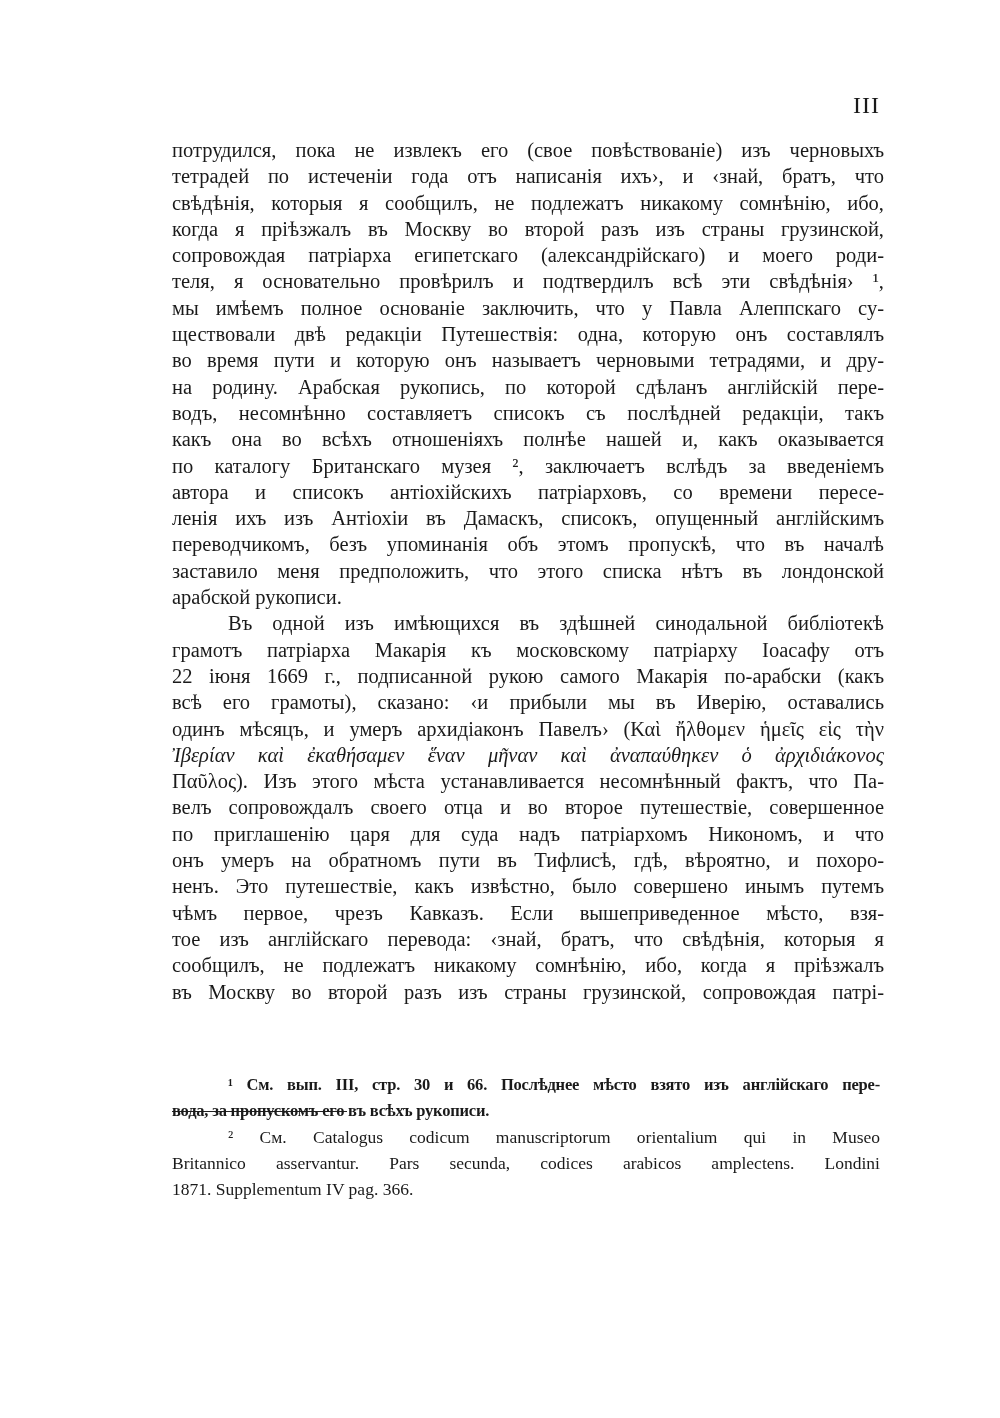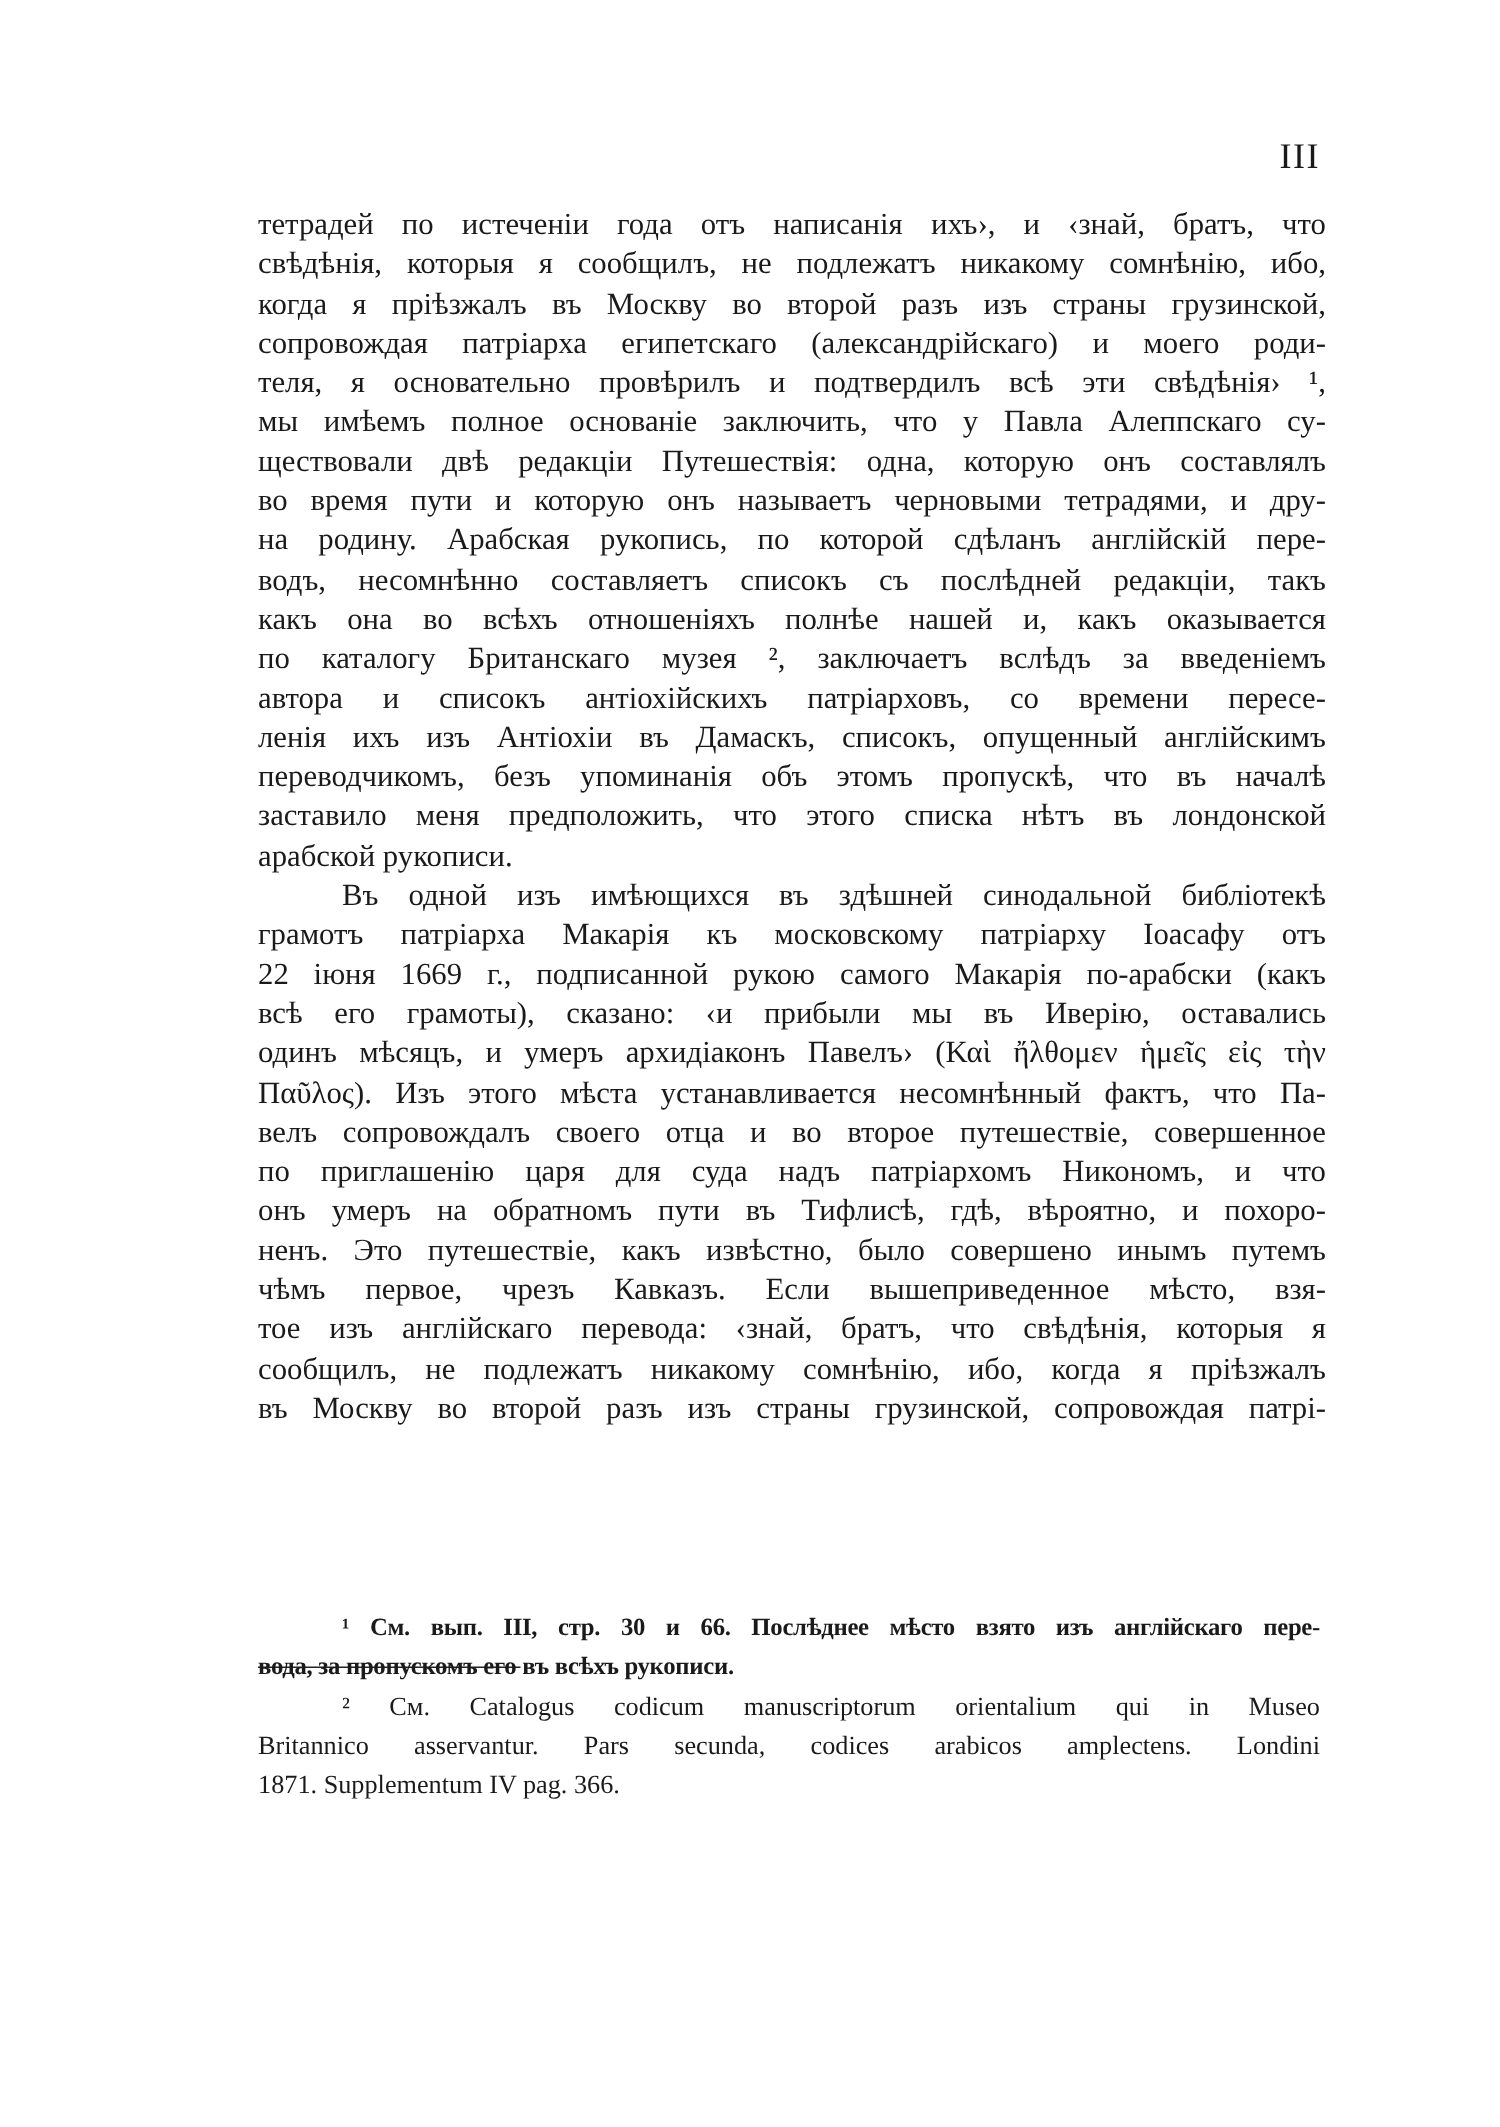--- a/index.html
+++ b/index.html
@@ -81,20 +81,21 @@
     .note-line.condensed { font-size: 16.5px; font-weight: bold; letter-spacing: -0.2px; }
   </style>
 </head>
 <body>
 
 <div class="page">
 
   <div class="folio">III</div>
 
   <div class="body-text">
+    <div class="line">потрудился, пока не извлекъ его (свое повѣствованіе) изъ черновыхъ</div>
     <div class="line">тетрадей по истеченіи года отъ написанія ихъ›, и ‹знай, братъ, что</div>
     <div class="line">свѣдѣнія, которыя я сообщилъ, не подлежатъ никакому сомнѣнію, ибо,</div>
     <div class="line">когда я пріѣзжалъ въ Москву во второй разъ изъ страны грузинской,</div>
     <div class="line">сопровождая патріарха египетскаго (александрійскаго) и моего роди-</div>
     <div class="line">теля, я основательно провѣрилъ и подтвердилъ всѣ эти свѣдѣнія› ¹,</div>
     <div class="line">мы имѣемъ полное основаніе заключить, что у Павла Алеппскаго су-</div>
     <div class="line">ществовали двѣ редакціи Путешествія: одна, которую онъ составлялъ</div>
     <div class="line">во время пути и которую онъ называетъ черновыми тетрадями, и дру-</div>
     <div class="line">на родину. Арабская рукопись, по которой сдѣланъ англійскій пере-</div>
     <div class="line">водъ, несомнѣнно составляетъ списокъ съ послѣдней редакціи, такъ</div>
@@ -103,20 +104,21 @@
     <div class="line">автора и списокъ антіохійскихъ патріарховъ, со времени пересе-</div>
     <div class="line">ленія ихъ изъ Антіохіи въ Дамаскъ, списокъ, опущенный англійскимъ</div>
     <div class="line">переводчикомъ, безъ упоминанія объ этомъ пропускѣ, что въ началѣ</div>
     <div class="line">заставило меня предположить, что этого списка нѣтъ въ лондонской</div>
     <div class="line last">арабской рукописи.</div>
     <div class="line indent">Въ одной изъ имѣющихся въ здѣшней синодальной библіотекѣ</div>
     <div class="line">грамотъ патріарха Макарія къ московскому патріарху Іоасафу отъ</div>
     <div class="line">22 іюня 1669 г., подписанной рукою самого Макарія по-арабски (какъ</div>
     <div class="line">всѣ его грамоты), сказано: ‹и прибыли мы въ Иверію, оставались</div>
     <div class="line">одинъ мѣсяцъ, и умеръ архидіаконъ Павелъ› (Καὶ ἤλθομεν ἡμεῖς εἰς τὴν</div>
+    <div class="line greek">Ἰβερίαν καὶ ἐκαθήσαμεν ἕναν μῆναν καὶ ἀναπαύθηκεν ὁ ἀρχιδιάκονος</div>
     <div class="line">Παῦλος). Изъ этого мѣста устанавливается несомнѣнный фактъ, что Па-</div>
     <div class="line">велъ сопровождалъ своего отца и во второе путешествіе, совершенное</div>
     <div class="line">по приглашенію царя для суда надъ патріархомъ Никономъ, и что</div>
     <div class="line">онъ умеръ на обратномъ пути въ Тифлисѣ, гдѣ, вѣроятно, и похоро-</div>
     <div class="line">ненъ. Это путешествіе, какъ извѣстно, было совершено инымъ путемъ</div>
     <div class="line">чѣмъ первое, чрезъ Кавказъ. Если вышеприведенное мѣсто, взя-</div>
     <div class="line">тое изъ англійскаго перевода: ‹знай, братъ, что свѣдѣнія, которыя я</div>
     <div class="line">сообщилъ, не подлежатъ никакому сомнѣнію, ибо, когда я пріѣзжалъ</div>
     <div class="line">въ Москву во второй разъ изъ страны грузинской, сопровождая патрі-</div>
   </div>

